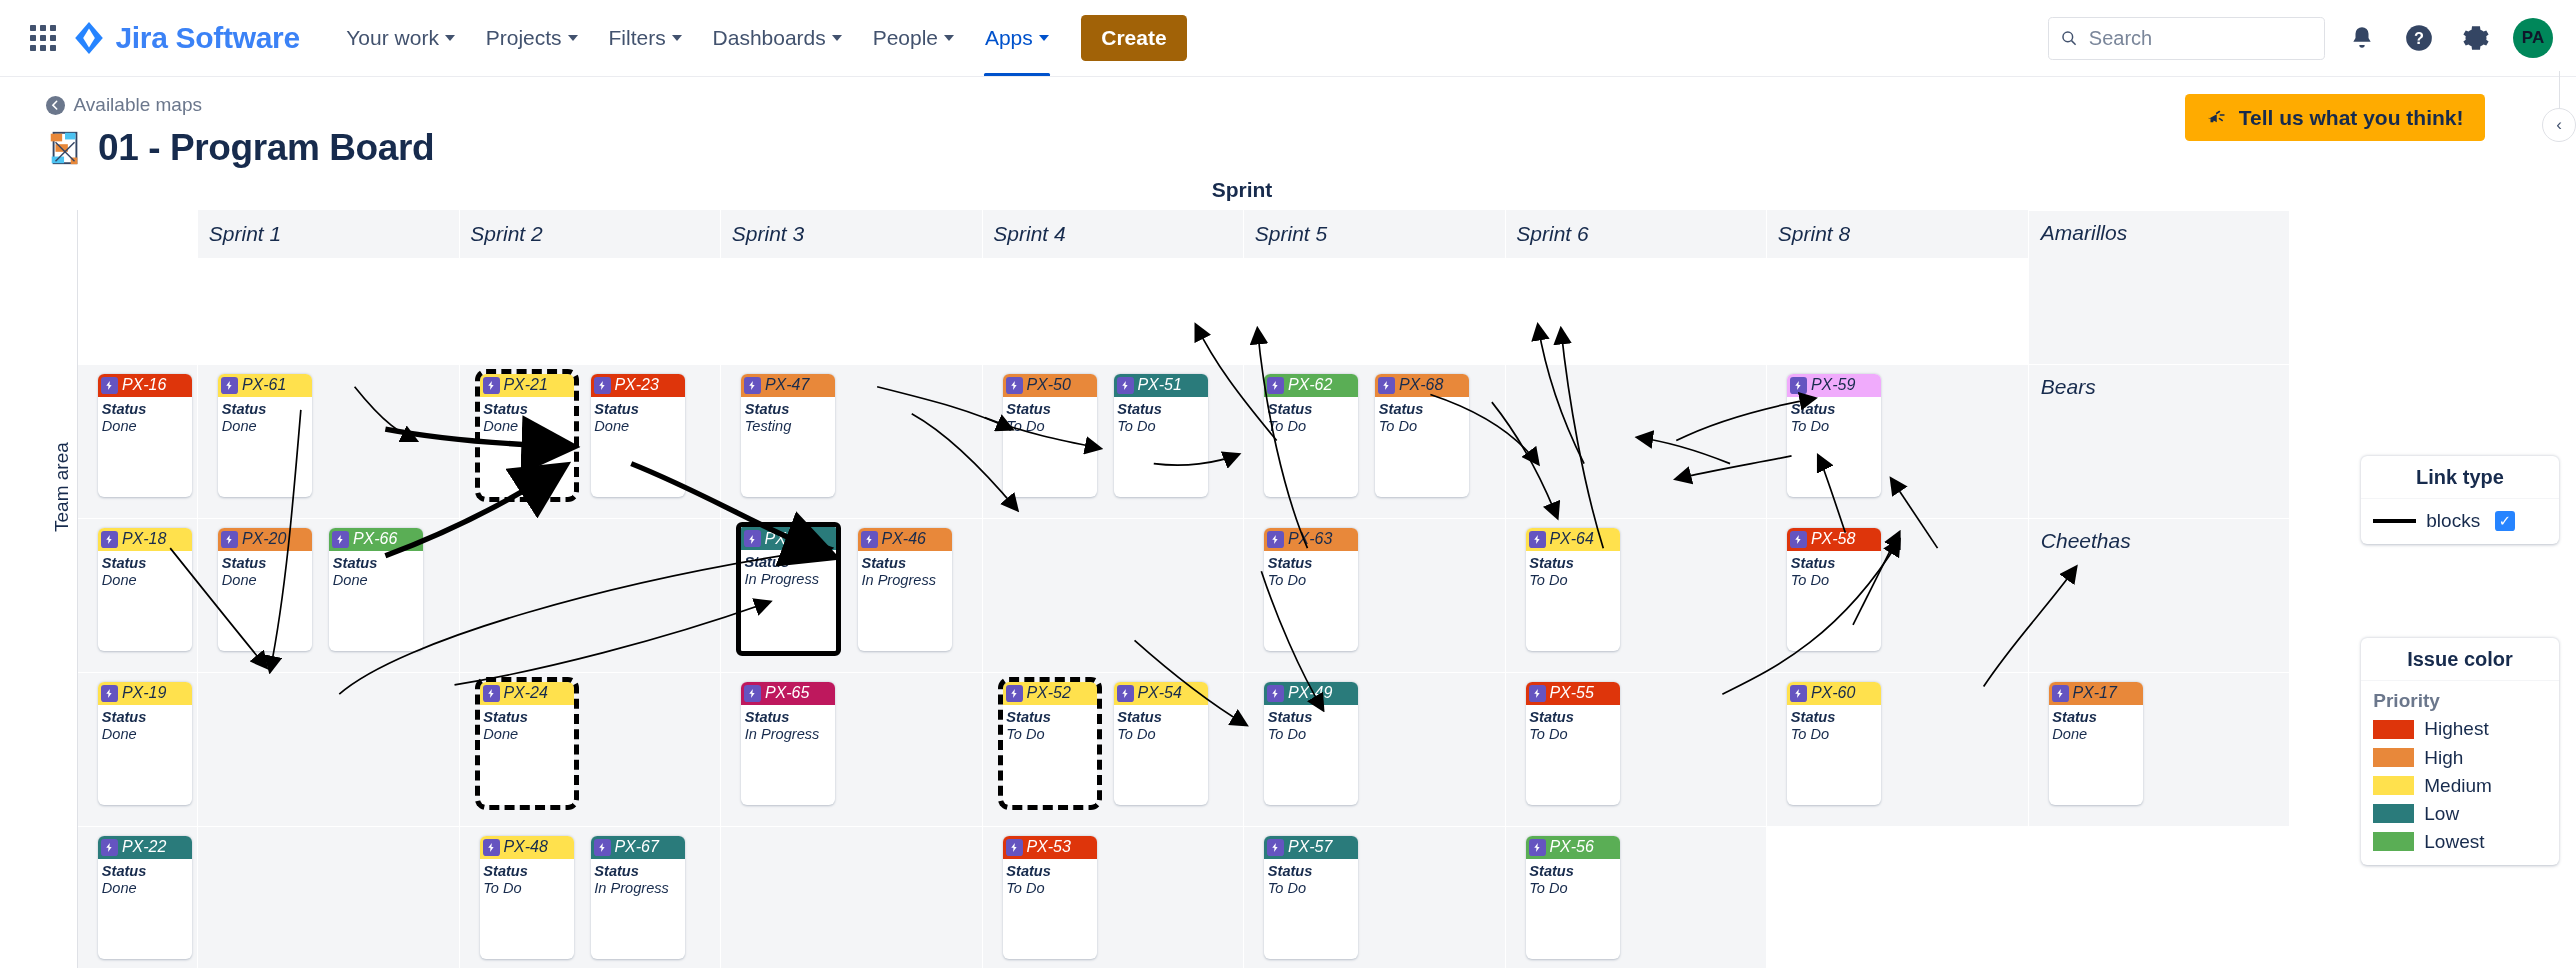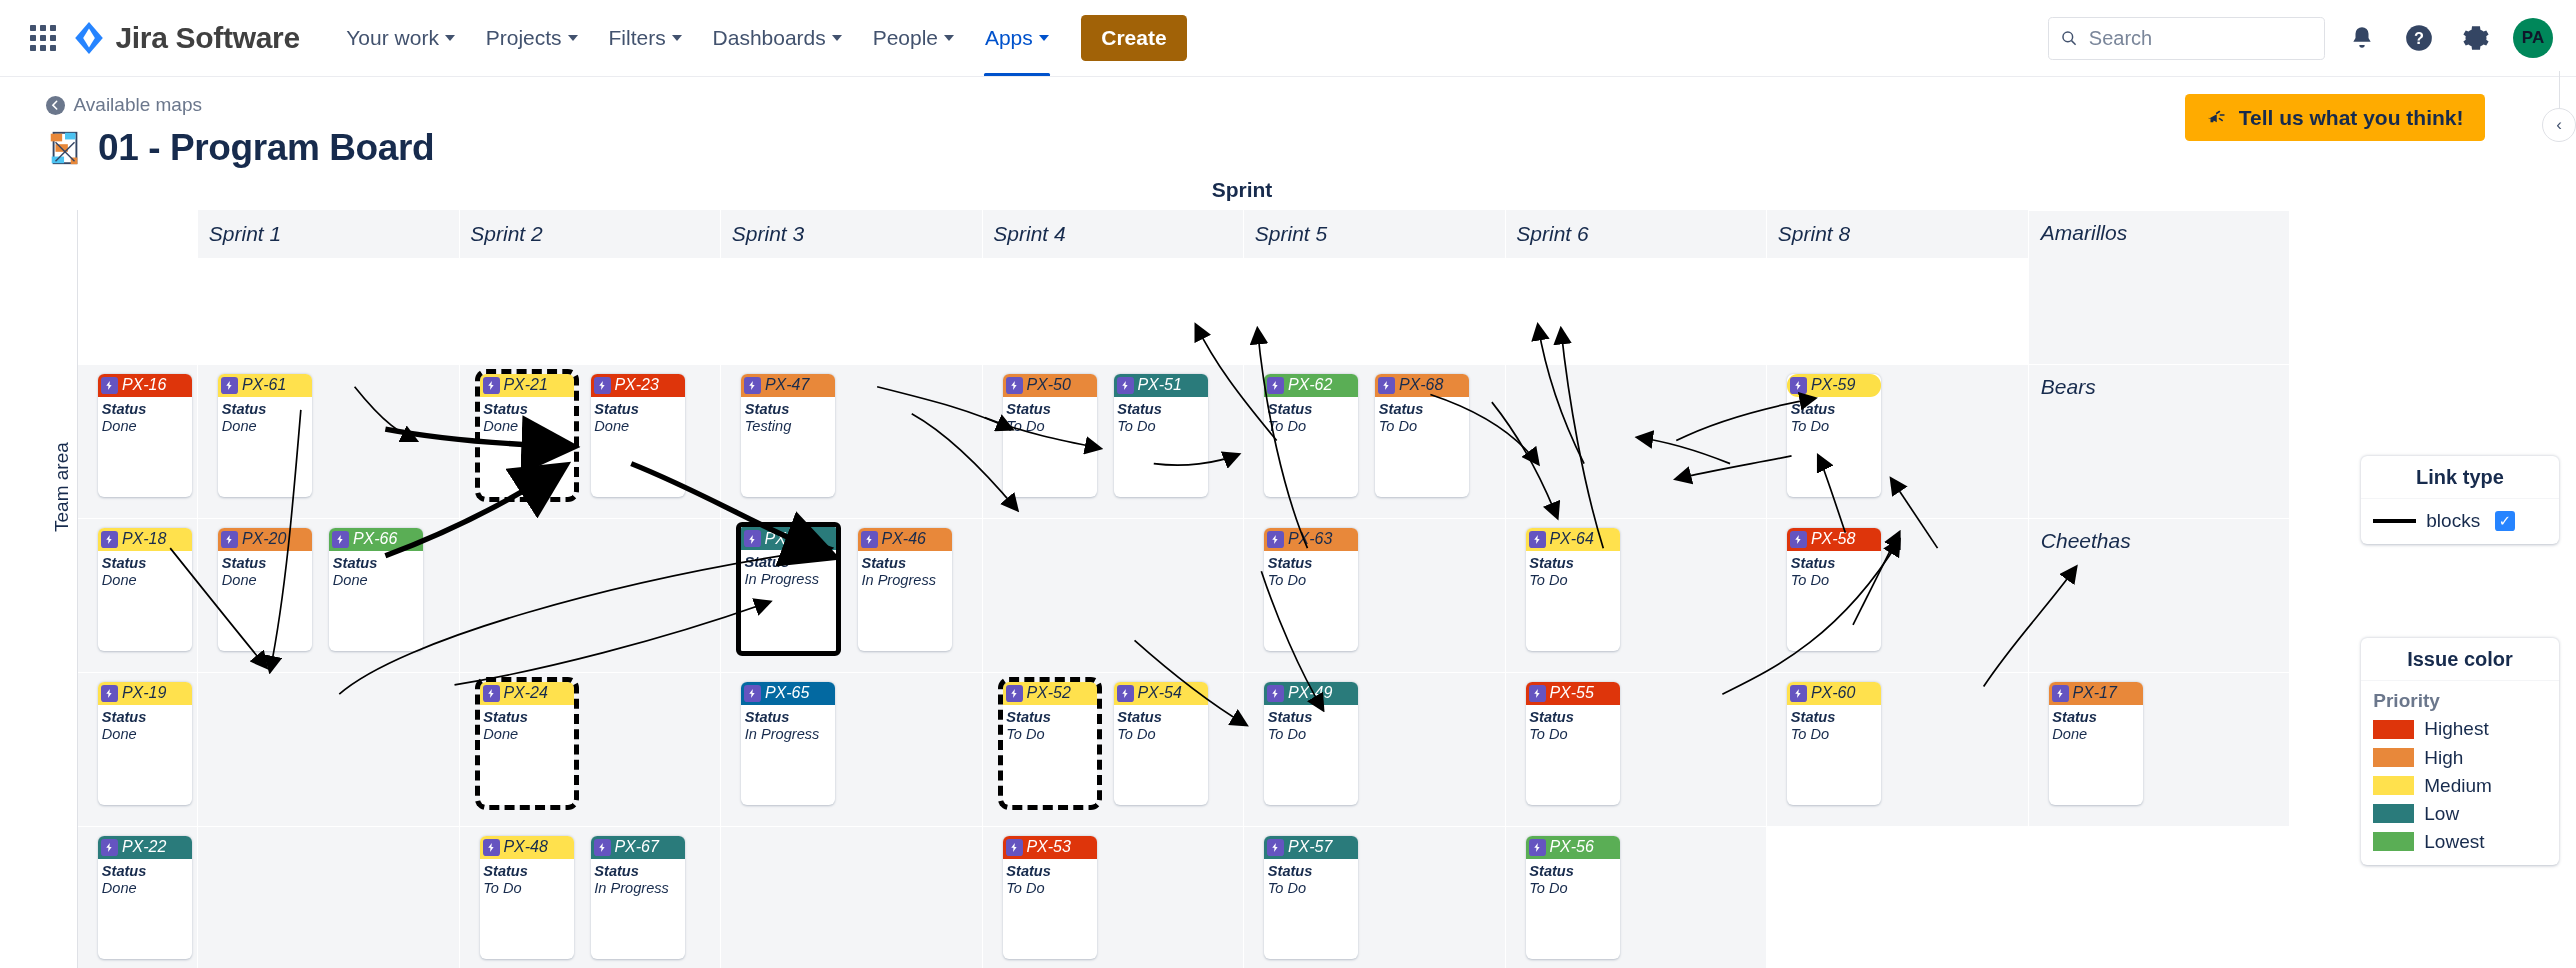--- a/index.html
+++ b/index.html
@@ -30,21 +30,21 @@
     gap: 3.8px;
     align-content: center;
     justify-content: center;
     cursor: pointer;
     border-radius: 4.6px;
   }
   .appswitcher i { width: 6.1px; height: 6.1px; background: #42526E; border-radius: 0.8px; display:block;}
   .brand { display: flex; align-items: center; gap: 9.2px; margin-left: 9.2px; cursor: pointer; }
   .brand-logo { width: 34px; height: 34px; }
   .brand-name {
-    font-size: 30px; font-weight: 700; color: #404040;
+    font-size: 30px; font-weight: 700; color: #3b82f6;
     letter-spacing: -0.3px; white-space: nowrap;
   }
   .navitems { display: flex; align-items: center; margin-left: 31px; height: 100%; }
   .navitem {
     display: flex; align-items: center; gap: 6.1px;
     padding: 0 15.4px; height: 100%;
     font-size: 21px; color: #42526E; cursor: pointer;
     white-space: nowrap; position: relative;
   }
   .navitem.active { color: #0052CC; }
@@ -495,21 +495,21 @@
           </div>
           <div class="card-body">
             <div class="field-label">Status</div>
             <div class="field-value">To Do</div>
           </div>
         </div>
       </div>
     <div class="cell"></div>
     <div class="cell">
         <div class="card">
-          <div class="card-head dark-text" style="background: #fde047; border-radius: 11px;">
+          <div class="card-head dark-text" style="background: #f0abfc;">
             <span class="type-icon">
               <svg width="10.8" height="10.8" viewBox="0 0 24 24">
                 <path d="M13 2L5 13h5l-1 9 8-11h-5z" fill="#ffffff"></path>
               </svg>
             </span>
             <span>PX-59</span>
           </div>
           <div class="card-body">
             <div class="field-label">Status</div>
             <div class="field-value">To Do</div>
@@ -674,21 +674,21 @@
             <span>PX-24</span>
           </div>
           <div class="card-body">
             <div class="field-label">Status</div>
             <div class="field-value">Done</div>
           </div>
         </div>
       </div>
     <div class="cell">
         <div class="card">
-          <div class="card-head light-text" style="background: #0369a1;">
+          <div class="card-head light-text" style="background: #be185d;">
             <span class="type-icon">
               <svg width="10.8" height="10.8" viewBox="0 0 24 24">
                 <path d="M13 2L5 13h5l-1 9 8-11h-5z" fill="#ffffff"></path>
               </svg>
             </span>
             <span>PX-65</span>
           </div>
           <div class="card-body">
             <div class="field-label">Status</div>
             <div class="field-value">In Progress</div>

